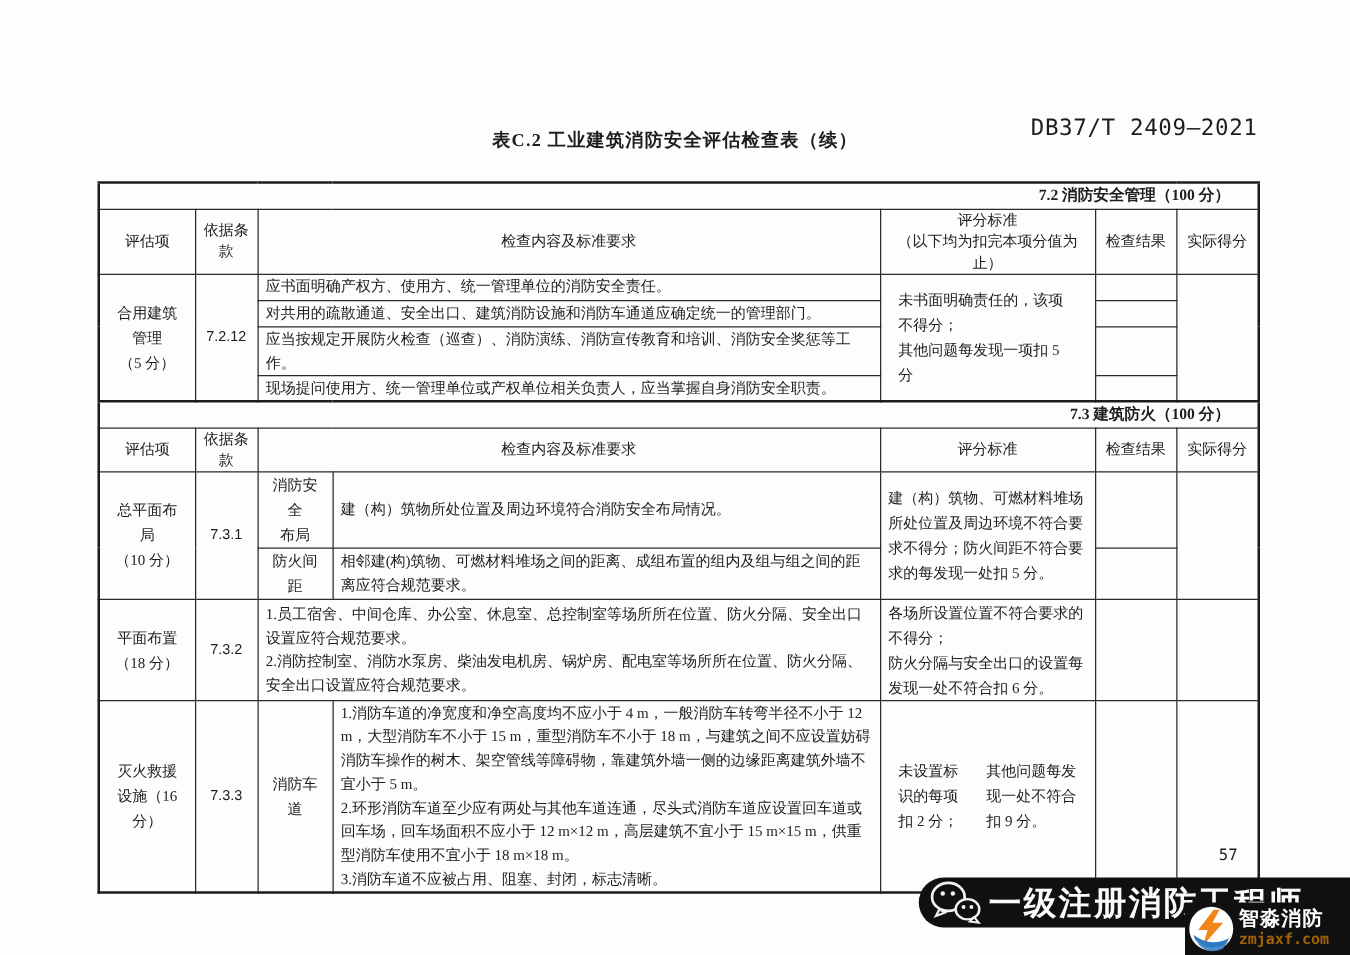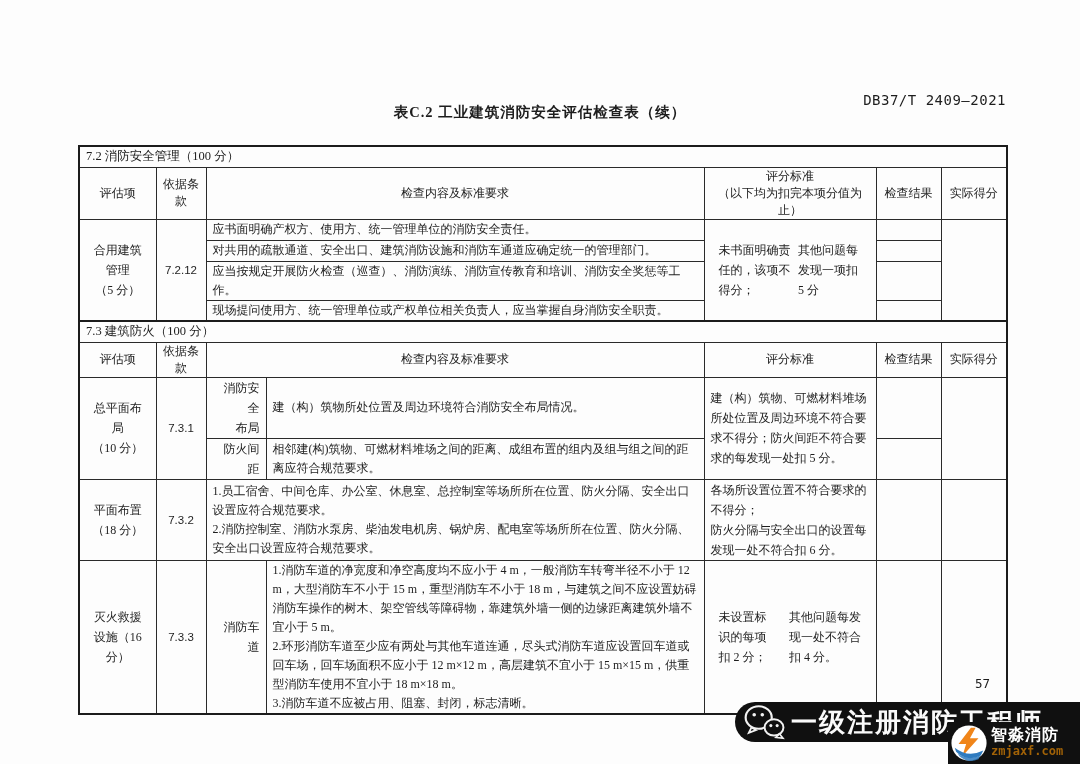--- a/index.html
+++ b/index.html
@@ -2,50 +2,50 @@
 <html><head>
 <meta charset="utf-8">
 <style>
   html,body{margin:0;padding:0;}
   body{
     width:1080px;height:764px;position:relative;background:#fdfdfd;
     font-family:"Liberation Serif","DejaVu Serif",serif;color:#1d1d1d;
     overflow:hidden;
   }
   .doc-number{
-    position:absolute;top:92px;right:74px;font-size:14px;letter-spacing:.5px;
+    position:absolute;top:92px;right:74px;font-size:18px;letter-spacing:.5px;
     font-family:"DejaVu Sans Mono","Liberation Mono",monospace;
   }
   .page-title{
     position:absolute;top:103px;left:0;width:1080px;text-align:center;
     font-size:14.5px;font-weight:bold;letter-spacing:1px;
   }
   table.sheet{
     position:absolute;top:145px;left:78px;width:928px;
     border-collapse:collapse;table-layout:fixed;
     border:2px solid #1c1c1c;font-size:12px;
   }
   table.sheet td{
     border:1px solid #2a2a2a;padding:0 6px;vertical-align:middle;overflow:hidden;
   }
   tr.sec td{
-    font-weight:normal;font-size:12.5px;padding:1px 6px;text-align:left;
+    font-weight:bold;font-size:12.5px;padding:1px 22px;text-align:right;
     border-top:2px solid #1c1c1c;border-bottom:1px solid #2a2a2a;
   }
   tr.hdr td{text-align:center;line-height:17px;}
   .h-sec{height:21px}.h-hdr1{height:41px}.h-line{height:21px}.h-hdr2{height:25px}
   .h-f1{height:45px}.h-f2{height:39px}.h-g{height:76px}.h-h{height:143px}
   .c-item{text-align:center;white-space:pre-line;line-height:20px;}
   .c-basis{text-align:center;font-family:Liberation Sans, sans-serif;font-size:11.5px;}
-  .c-sub{text-align:right;white-space:pre-line;line-height:20px;padding:0 4px 0 8px;}
+  .c-sub{text-align:center;white-space:pre-line;line-height:20px;padding:0 4px 0 8px;}
   .c-content{text-align:left;line-height:19px;padding:2px 8px;}
   .prelines{white-space:pre-line;}
   .c-standard{text-align:left;line-height:20px;padding:3px 8px;margin-left:36px;}
   td.std-split{padding:0;}
-  .std-inner{display:flex;flex-direction:row;justify-content:space-between;height:100%;padding:5px 8px;box-sizing:border-box;line-height:20px;}
+  .std-inner{display:flex;flex-direction:column;justify-content:space-between;height:100%;padding:5px 8px;box-sizing:border-box;line-height:20px;}
   .std-center{display:flex;flex-direction:row;justify-content:center;gap:16px;height:100%;padding:3px 8px;box-sizing:border-box;line-height:20px;}
   .page-number{
     position:absolute;top:676px;left:975px;font-size:12.5px;
     font-family:"DejaVu Sans Mono","Liberation Mono",monospace;
   }
   
   .wm-bar{
     position:absolute;top:702px;right:0;height:40px;width:345px;
     background:#101010;border-radius:20px 0 0 20px;
     display:flex;align-items:center;padding-left:8px;box-sizing:border-box;
@@ -56,21 +56,21 @@
     font-family:"Liberation Sans","DejaVu Sans",sans-serif;white-space:nowrap;margin-left:4px;
   }
   .wm-corner{
     position:absolute;top:722px;right:0;height:42px;width:132px;
     background:#101010;display:flex;align-items:center;padding-left:2px;box-sizing:border-box;
   }
   .brand-logo{width:38px;height:38px;flex:0 0 auto;}
   .wm-brand{margin-left:3px;line-height:1.05;}
   .brand-name{
     color:#ffffff;font-size:16px;font-weight:bold;letter-spacing:1px;
-    font-family:Liberation Mono, monospace;
+    font-family:Liberation Sans, sans-serif;
   }
   .brand-site{
     color:#a16207;font-size:12px;font-weight:bold;
     font-family:"DejaVu Sans Mono","Liberation Mono",monospace;
   }
 </style>
 </head>
 <body>
 
 <div class="doc-number">DB37/T 2409—2021</div>
@@ -174,21 +174,21 @@
 设施（16
 分）</td>
       <td class="c-basis">7.3.3</td>
       <td class="c-sub">消防车道</td>
       <td class="c-content prelines">1.消防车道的净宽度和净空高度均不应小于 4 m，一般消防车转弯半径不小于 12 m，大型消防车不小于 15 m，重型消防车不小于 18 m，与建筑之间不应设置妨碍消防车操作的树木、架空管线等障碍物，靠建筑外墙一侧的边缘距离建筑外墙不宜小于 5 m。
 2.环形消防车道至少应有两处与其他车道连通，尽头式消防车道应设置回车道或回车场，回车场面积不应小于 12 m×12 m，高层建筑不宜小于 15 m×15 m，供重型消防车使用不宜小于 18 m×18 m。
 3.消防车道不应被占用、阻塞、封闭，标志清晰。</td>
       <td class="std-split">
         <div class="std-center">
           <div>未设置标识的每项扣 2 分；</div>
-          <div>其他问题每发现一处不符合扣 4 分。</div>
+          <div>其他问题每发现一处不符合扣 9 分。</div>
         </div>
       </td>
       <td class="c-result"></td>
       <td></td>
     </tr>
   </tbody>
 </table>
 
 <div class="page-number">57</div>
 

